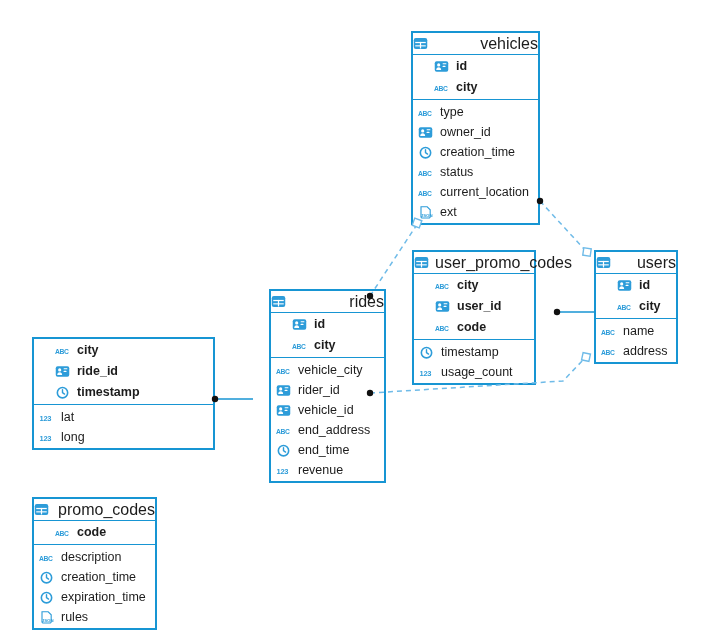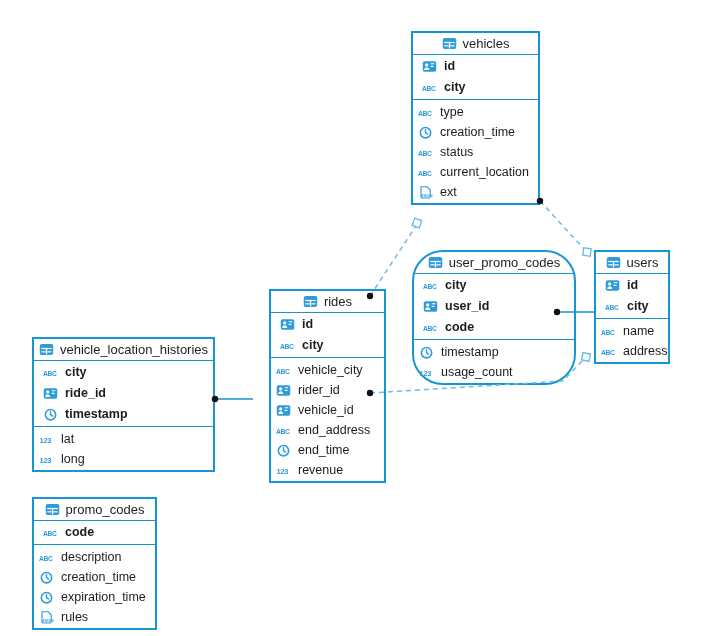--- a/index.html
+++ b/index.html
@@ -25,27 +25,27 @@
     position:absolute;
     background:#ffffff;
     border:2px solid var(--border);
     box-sizing:border-box;
     z-index:2;
   }
   .tbl-header{
     height:21px;
     display:flex;
     align-items:center;
-    justify-content:center;
+    justify-content:space-between;
     gap:5px;
     border-bottom:1.5px solid var(--border);
-    font-size:13px;
+    font-size:16px;
     white-space:nowrap;
   }
-  .sec-pk{border-bottom:1.5px solid var(--border);padding:1px 4px;}
+  .sec-pk{border-bottom:1.5px solid var(--border);padding:1px 16px;}
   .sec-fields{padding:2px 4px 1px 0;}
   .row{
     display:flex;
     align-items:center;
     gap:4px;
     padding:0 5px;
     height:20px;
     font-size:12.5px;
     white-space:nowrap;
   }
@@ -105,20 +105,32 @@
           <span class="icon">
             <svg viewBox="0 0 18 16" width="17" height="15">
               <text x="0" y="11.4" font-family="Liberation Sans, sans-serif" font-size="7.2" font-weight="800" letter-spacing="-0.4" fill="currentColor">ABC</text>
             </svg>
           </span>
           <span class="lbl">type</span>
         </div>
         <div class="row">
           <span class="icon">
             <svg viewBox="0 0 16 16" width="15" height="15">
+              <rect x="0.8" y="2.5" width="14.4" height="11" rx="2" fill="currentColor"></rect>
+              <circle cx="5" cy="6.3" r="1.7" fill="#fff"></circle>
+              <path d="M2.4 11.7 C2.4 9.8 3.5 8.7 5 8.7 C6.5 8.7 7.6 9.8 7.6 11.7 Z" fill="#fff"></path>
+              <rect x="9.1" y="4.4" width="4.2" height="1.3" rx="0.6" fill="#fff"></rect>
+              <rect x="9.1" y="7.2" width="3.2" height="1.3" rx="0.6" fill="#fff"></rect>
+            </svg>
+          </span>
+          <span class="lbl">owner_id</span>
+        </div>
+        <div class="row">
+          <span class="icon">
+            <svg viewBox="0 0 16 16" width="15" height="15">
               <circle cx="8" cy="8.2" r="5.5" fill="none" stroke="currentColor" stroke-width="1.7"></circle>
               <path d="M8 8.2 L8 5.1 M8 8.2 L10.2 9.7" fill="none" stroke="currentColor" stroke-width="1.5" stroke-linecap="round"></path>
             </svg>
           </span>
           <span class="lbl">creation_time</span>
         </div>
         <div class="row">
           <span class="icon">
             <svg viewBox="0 0 18 16" width="17" height="15">
               <text x="0" y="11.4" font-family="Liberation Sans, sans-serif" font-size="7.2" font-weight="800" letter-spacing="-0.4" fill="currentColor">ABC</text>
@@ -138,21 +150,21 @@
           <span class="icon">
             <svg viewBox="0 0 16 16" width="15" height="15">
               <path d="M3.2 1.9 H9.8 L13 5.1 V12.5 A1.4 1.4 0 0 1 11.6 13.9 H4.6 A1.4 1.4 0 0 1 3.2 12.5 Z" fill="none" stroke="currentColor" stroke-width="1.2"></path>
               <text x="3" y="13.3" font-family="Liberation Sans, sans-serif" font-size="4.6" font-weight="800" fill="currentColor">JSON</text>
             </svg>
           </span>
           <span class="lbl">ext</span>
         </div>
       </div>
     </div>
-    <div class="tbl" style="left: 412px; top: 250px; width: 164px; border-radius: 31px;">
+    <div class="tbl" style="left: 412px; top: 250px; width: 124px;">
       <div class="tbl-header">
         <span class="icon">
           <svg viewBox="0 0 16 16" width="15" height="15">
             <rect x="0.8" y="2.2" width="14.4" height="11.6" rx="2.2" fill="currentColor"></rect>
             <rect x="2.4" y="6.3" width="11.2" height="1.3" fill="#fff"></rect>
             <rect x="2.4" y="9.9" width="11.2" height="1.2" fill="#fff"></rect>
             <rect x="7.35" y="6.3" width="1.3" height="7" fill="#fff"></rect>
           </svg>
         </span>
         <span class="lbl">user_promo_codes</span>
@@ -200,21 +212,21 @@
         <div class="row">
           <span class="icon">
             <svg viewBox="0 0 18 16" width="17" height="15">
               <text x="0.5" y="11.6" font-family="Liberation Sans, sans-serif" font-size="8" font-weight="700" letter-spacing="-0.3" fill="currentColor">123</text>
             </svg>
           </span>
           <span class="lbl">usage_count</span>
         </div>
       </div>
     </div>
-    <div class="tbl" style="left: 594px; top: 250px; width: 76px;">
+    <div class="tbl" style="left: 594px; top: 250px; width: 84px;">
       <div class="tbl-header">
         <span class="icon">
           <svg viewBox="0 0 16 16" width="15" height="15">
             <rect x="0.8" y="2.2" width="14.4" height="11.6" rx="2.2" fill="currentColor"></rect>
             <rect x="2.4" y="6.3" width="11.2" height="1.3" fill="#fff"></rect>
             <rect x="2.4" y="9.9" width="11.2" height="1.2" fill="#fff"></rect>
             <rect x="7.35" y="6.3" width="1.3" height="7" fill="#fff"></rect>
           </svg>
         </span>
         <span class="lbl">users</span>
@@ -348,31 +360,20 @@
           <span class="icon">
             <svg viewBox="0 0 18 16" width="17" height="15">
               <text x="0.5" y="11.6" font-family="Liberation Sans, sans-serif" font-size="8" font-weight="700" letter-spacing="-0.3" fill="currentColor">123</text>
             </svg>
           </span>
           <span class="lbl">revenue</span>
         </div>
       </div>
     </div>
     <div class="tbl" style="left: 32px; top: 337px; width: 183px;">
-      <div class="tbl-header">
-        <span class="icon">
-          <svg viewBox="0 0 16 16" width="15" height="15">
-            <rect x="0.8" y="2.2" width="14.4" height="11.6" rx="2.2" fill="currentColor"></rect>
-            <rect x="2.4" y="6.3" width="11.2" height="1.3" fill="#fff"></rect>
-            <rect x="2.4" y="9.9" width="11.2" height="1.2" fill="#fff"></rect>
-            <rect x="7.35" y="6.3" width="1.3" height="7" fill="#fff"></rect>
-          </svg>
-        </span>
-        <span class="lbl">vehicle_location_histories</span>
-      </div>
       <div class="sec-pk">
         <div class="row">
           <span class="icon">
             <svg viewBox="0 0 18 16" width="17" height="15">
               <text x="0" y="11.4" font-family="Liberation Sans, sans-serif" font-size="7.2" font-weight="800" letter-spacing="-0.4" fill="currentColor">ABC</text>
             </svg>
           </span>
           <span class="lbl">city</span>
         </div>
         <div class="row">

